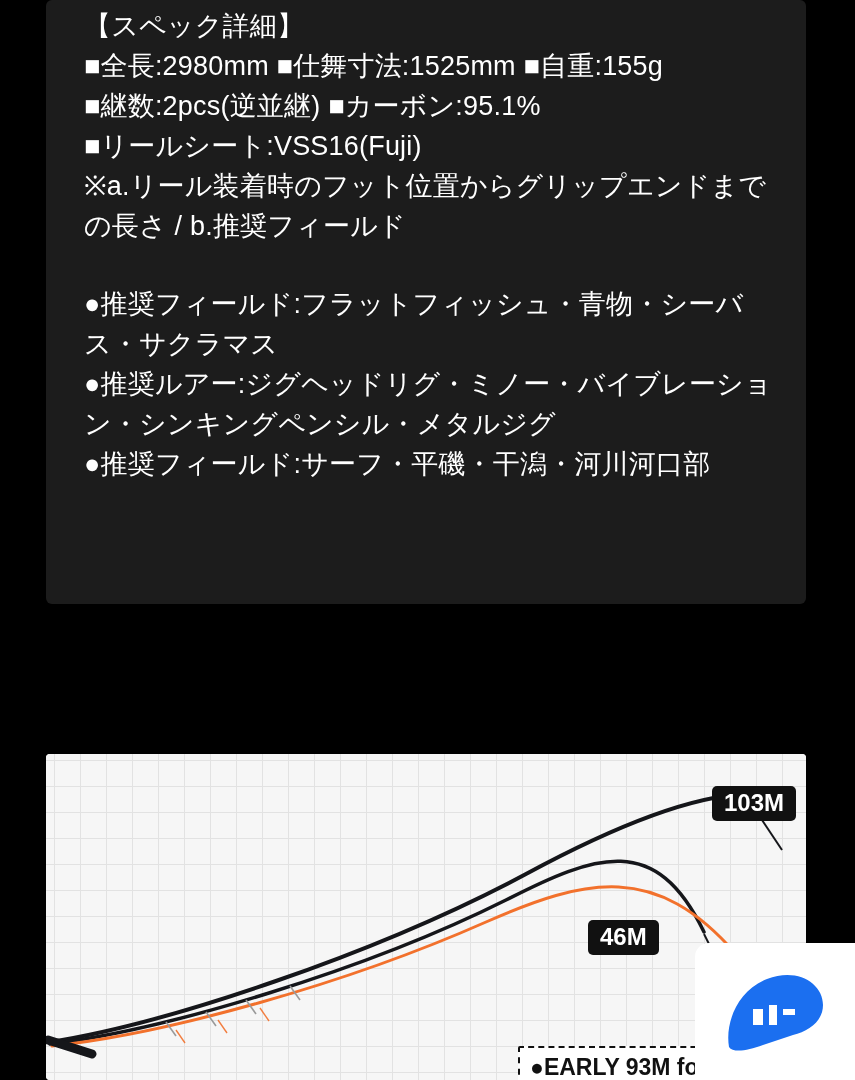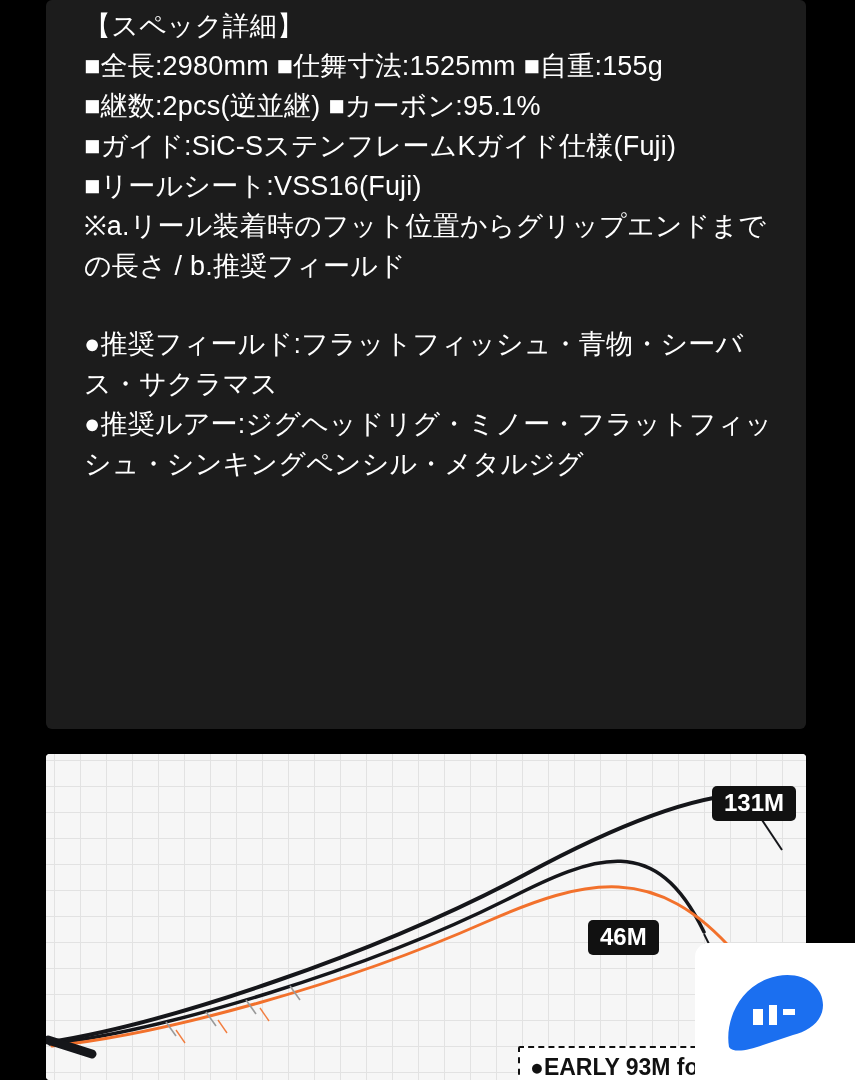--- a/index.html
+++ b/index.html
@@ -14,21 +14,21 @@
     font-family: "Liberation Sans", sans-serif;
     position: relative;
   }
 
   
   .spec-panel {
     position: absolute;
     left: 46px;
     top: 0;
     width: 760px;
-    height: 729px;
+    height: 604px;
     background: #1c1c1c;
     border-radius: 6px;
     box-sizing: border-box;
     padding: 6px 0 0 0;
     overflow: hidden;
   }
   .spec-line {
     color: #ffffff;
     font-size: 27px;
     line-height: 40px;
@@ -132,28 +132,28 @@
     top: 26px;
   }
 </style>
 </head>
 <body>
 
 <div class="spec-panel">
   <div class="spec-line">【スペック詳細】</div>
   <div class="spec-line">■全長:2980mm ■仕舞寸法:1525mm ■自重:155g</div>
   <div class="spec-line">■継数:2pcs(逆並継) ■カーボン:95.1%</div>
-  <div class="spec-line">■ガイド:SiC-SステンフレームKガイド仕様(Fuji)</div>
   <div class="spec-line">■リールシート:VSS16(Fuji)</div>
   <div class="spec-line wrapline">※a.リール装着時のフット位置からグリップエンドまでの長さ / b.推奨フィールド</div>
 
   <div class="spec-gap"></div>
 
   <div class="spec-line wrapline">●推奨フィールド:フラットフィッシュ・青物・シーバス・サクラマス</div>
-  <div class="spec-line wrapline">●推奨ルアー:ジグヘッドリグ・ミノー・フラットフィッシュ・シンキングペンシル・メタルジグ</div>
+  <div class="spec-line wrapline">●推奨ルアー:ジグヘッドリグ・ミノー・バイブレーション・シンキングペンシル・メタルジグ</div>
+  <div class="spec-line wrapline">●推奨フィールド:サーフ・平磯・干潟・河川河口部</div>
 </div>
 
 <div class="chart-block">
   <div class="grid-area"></div>
 
   <svg class="chart-svg" width="760" height="326" viewBox="0 0 760 326">
 
     <path d="M 4 288 C 120 270, 330 200, 480 120 C 580 66, 650 42, 700 40" stroke="#15161a" stroke-width="4" fill="none" stroke-linecap="round"></path>
 
     <path d="M 4 290 C 120 276, 320 216, 460 146 C 550 100, 610 78, 658 178" stroke="#15161a" stroke-width="3.5" fill="none" stroke-linecap="round"></path>
@@ -172,21 +172,21 @@
     </g>
     <g stroke="#f2712c" stroke-width="1.4" fill="none" opacity="0.9">
       <path d="M 130 276 l 9 13"></path>
       <path d="M 172 266 l 9 13"></path>
       <path d="M 214 254 l 9 13"></path>
     </g>
 
     <path d="M 2 286 L 46 300" stroke="#15161a" stroke-width="9" fill="none" stroke-linecap="round"></path>
   </svg>
 
-  <div class="tag tag-103m">131M</div>
+  <div class="tag tag-103m">103M</div>
   <div class="tag tag-93m">46M</div>
   <div class="tag tag-99ml">99ML</div>
 
   <div class="dashed-box">
     <span class="dtext">●EARLY 93M for S</span>
   </div>
 </div>
 
 <div class="float-widget">
   <svg class="mark" width="104" height="86" viewBox="0 0 104 86">

